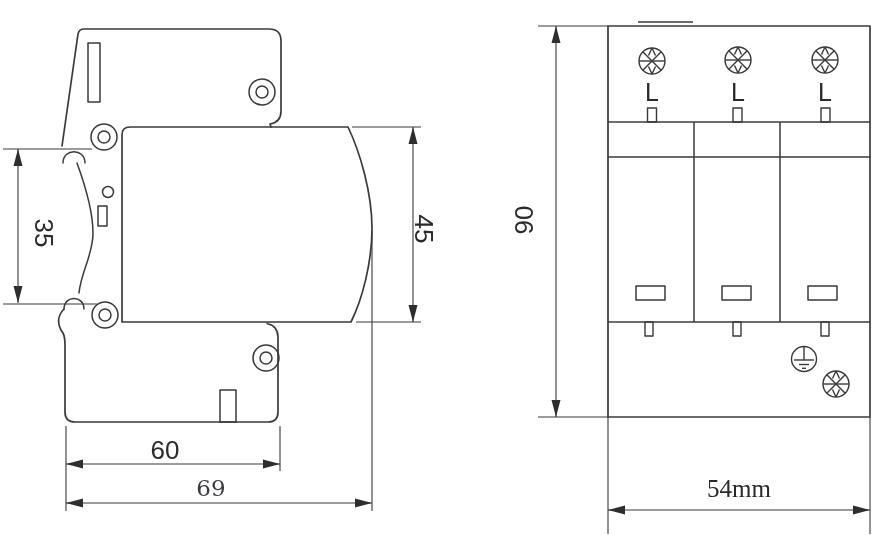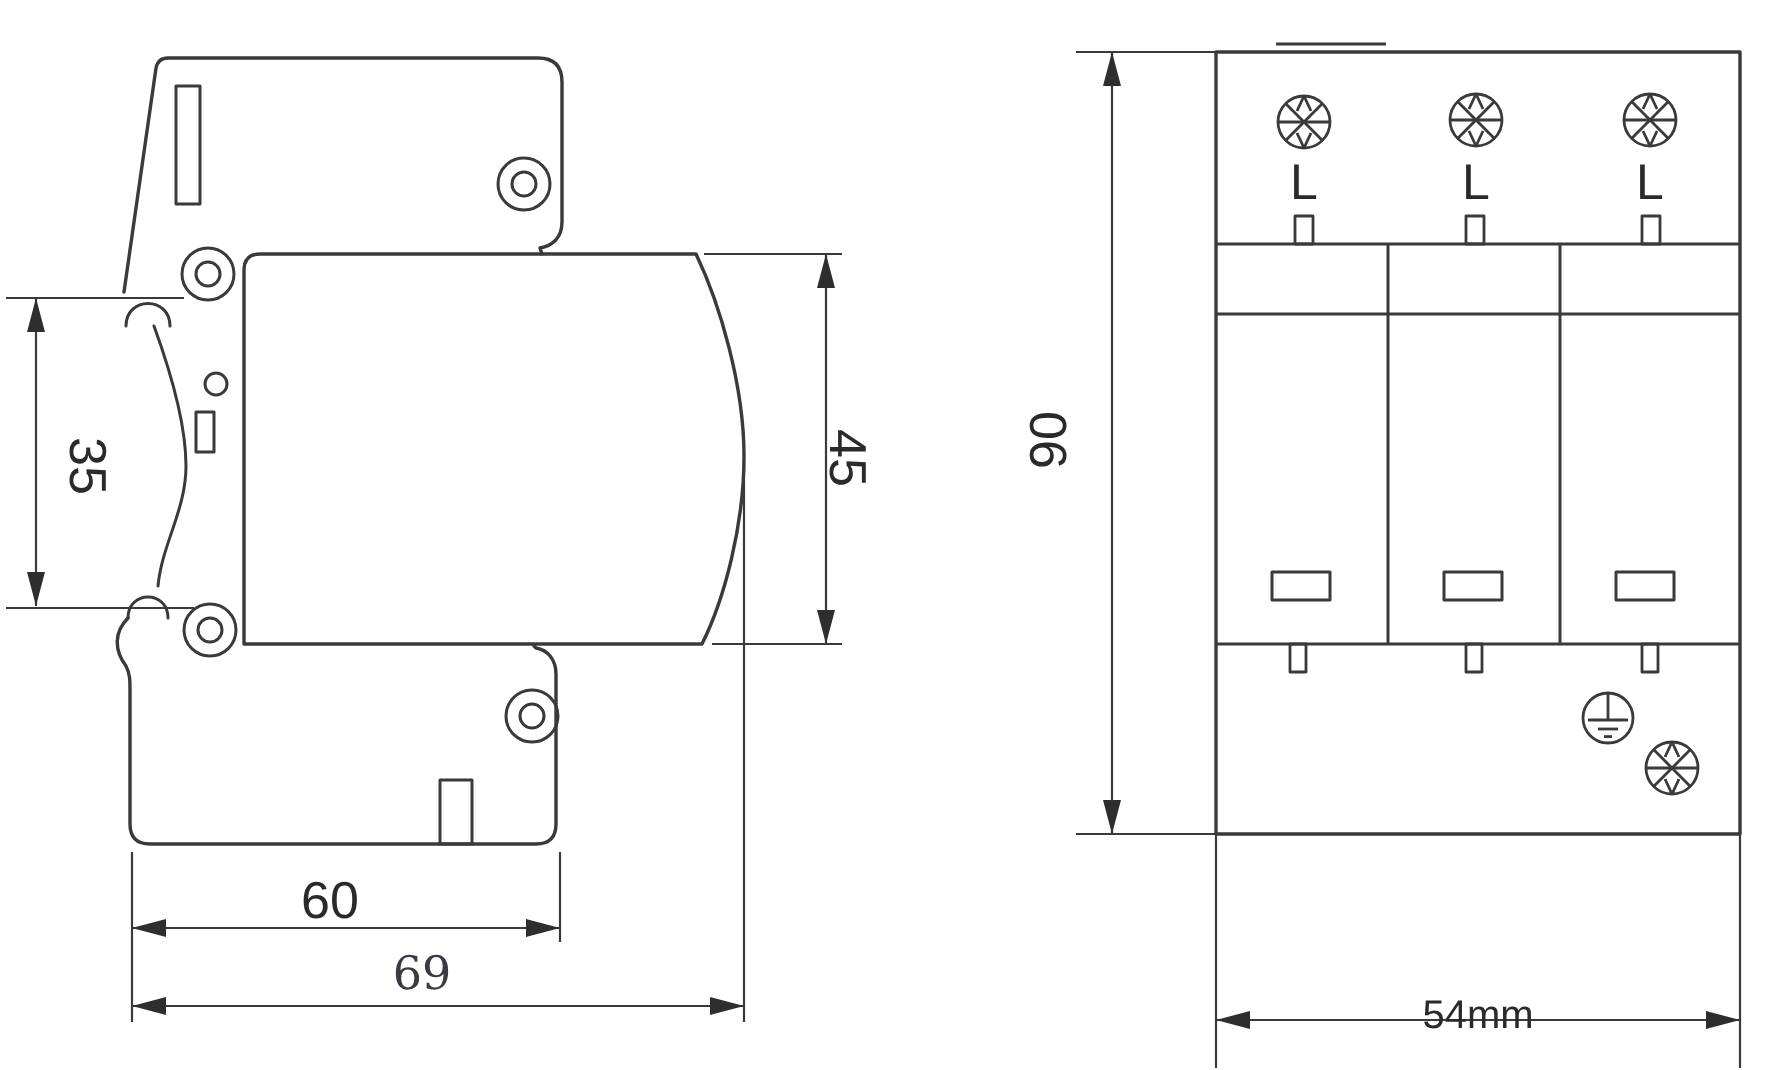--- a/index.html
+++ b/index.html
@@ -9,21 +9,21 @@
   }
   #drawing{position:absolute;left:0;top:0;}
   .lbl{
     position:absolute;color:#2a2a2a;white-space:nowrap;
     transform:translate(-50%,-50%);line-height:1;
   }
   .lbl.rot-cw{transform:translate(-50%,-50%) rotate(90deg);}
   .lbl.rot-ccw{transform:translate(-50%,-50%) rotate(-90deg);}
   .dim-sans{font-family:"Liberation Sans",sans-serif;font-size:26px;}
   .dim-serif{font-family:"DejaVu Serif",serif;font-size:23px;color:#3a3a44;}
-  .dim-mono{font-family:Liberation Sans, sans-serif;font-size:20px;margin-top:20px;}
+  .dim-mono{font-family:Liberation Serif, serif;font-size:25px;}
   .term{font-family:"Liberation Sans",sans-serif;font-size:25px;}
 </style>
 </head>
 <body>
 
 <div id="stage">
 
   <svg id="drawing" width="890" height="535" viewBox="0 0 890 535">
     <defs>
 

